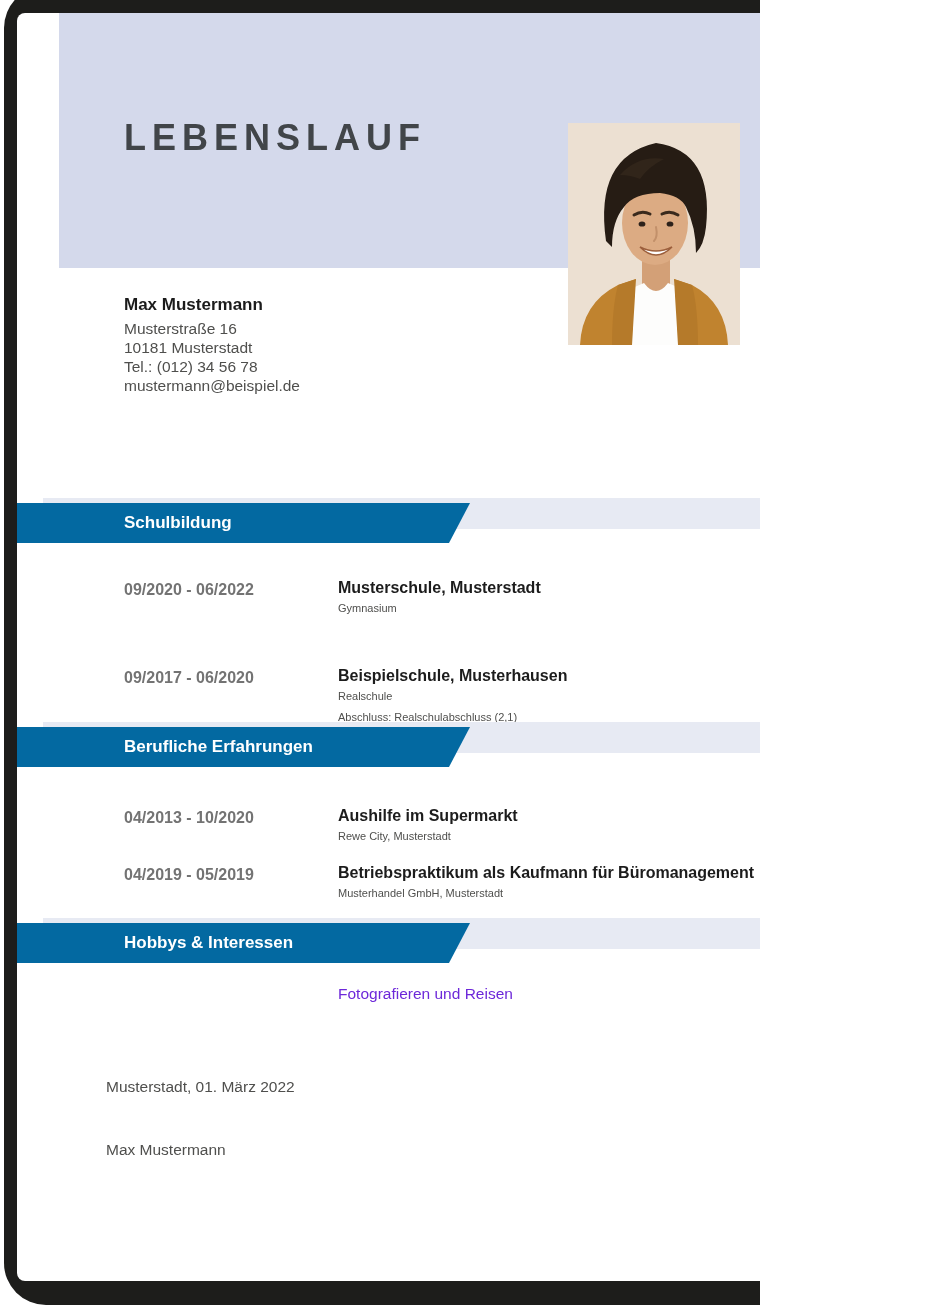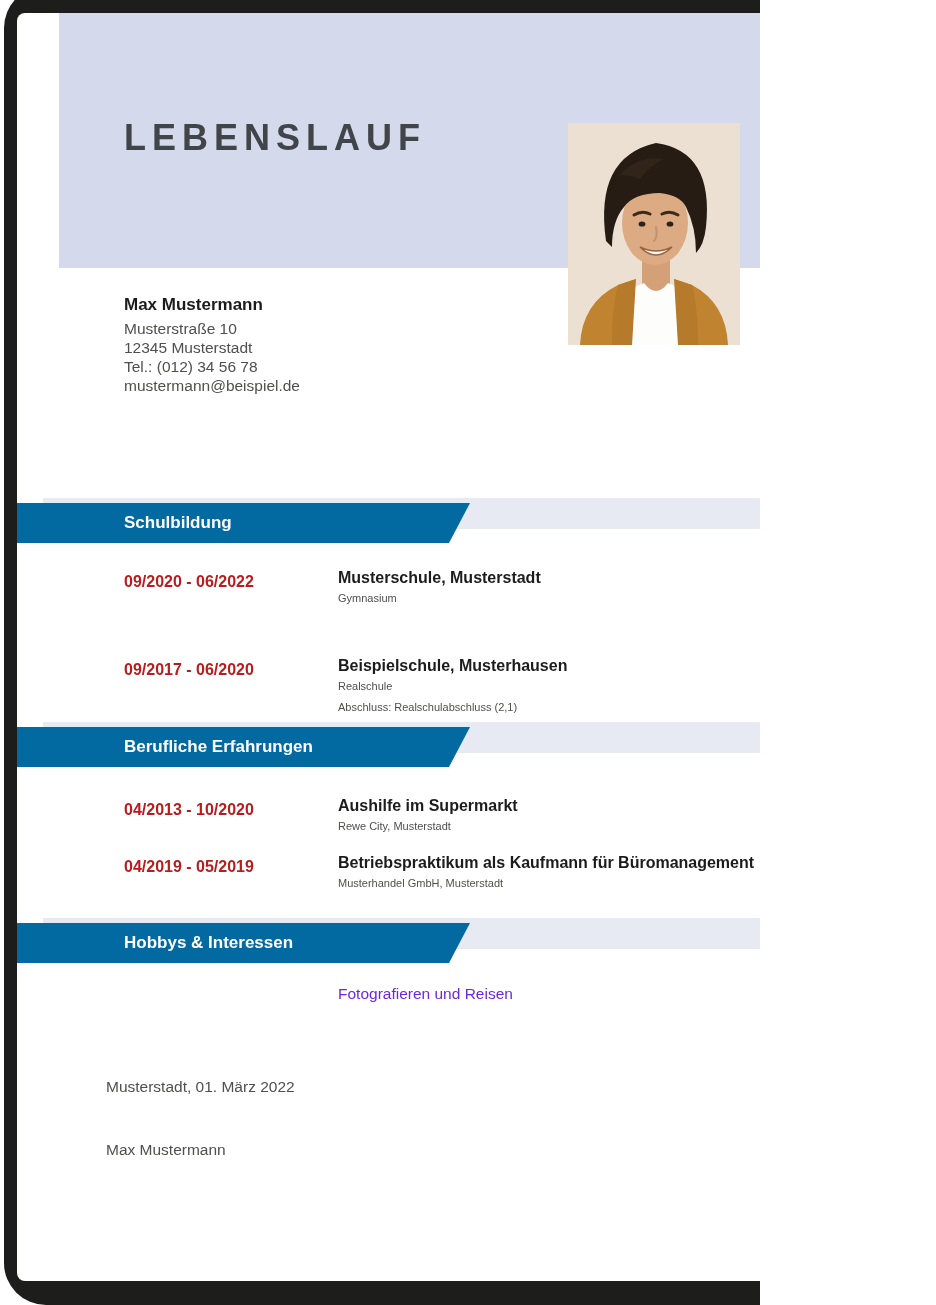--- a/index.html
+++ b/index.html
@@ -27,24 +27,24 @@
   
   .banner-shadow{position:absolute;left:26px;width:794px;height:31px;background:#e7eaf3;
                  clip-path:polygon(0 0,100% 0,calc(100% - 16px) 100%,0 100%);}
   .banner-bar{position:absolute;left:0;width:453px;height:40px;background:#0369a1;
               clip-path:polygon(0 0,100% 0,calc(100% - 21px) 100%,0 100%);}
   .banner-bar .banner-label{position:absolute;left:107px;top:0;line-height:40px;
               color:#ffffff;font-size:17px;font-weight:700;}
 
   
   .entry{position:absolute;left:0;width:100%;}
-  .entry .period{position:absolute;left:107px;top:4px;font-size:16px;font-weight:700;
-                 color:#b91c1c;line-height:21px;}
+  .entry .period{position:absolute;left:107px;top:12px;font-size:16px;font-weight:700;
+                 color:#737373;line-height:21px;}
   .entry .body{position:absolute;left:321px;top:0;width:440px;}
-  .entry .body .etitle{font-size:16px;font-weight:700;color:#1c1c1c;line-height:21px;}
+  .entry .body .etitle{font-size:16px;font-weight:700;color:#1c1c1c;line-height:21px;margin-top:10px;}
   .entry .body .eline{font-size:11px;color:#4f4f4d;line-height:21px;}
 
   .hobby-line{position:absolute;left:321px;font-size:15.5px;color:#6d28d9;line-height:21px;}
 
   
   .footer-text{position:absolute;left:89px;font-size:15.5px;color:#4f4f4d;line-height:20px;}
 </style>
 </head>
 <body>
 
@@ -81,22 +81,22 @@
         <ellipse cx="102" cy="101" rx="3.4" ry="2.6" fill="#2c211a"></ellipse>
 
         <path d="M88 104 Q90 114 86 118" stroke="#c2906a" stroke-width="2" fill="none" stroke-linecap="round"></path>
 
         <path d="M72 124 Q88 140 104 124 Q88 132 72 124 Z" fill="#ffffff" stroke="#9c5f3c" stroke-width="1.5"></path>
       </svg>
     </div>
 
     <div class="contact">
       <div class="name">Max Mustermann</div>
-      <div class="line">Musterstraße 10</div>
-      <div class="line">12345 Musterstadt</div>
+      <div class="line">Musterstraße 16</div>
+      <div class="line">10181 Musterstadt</div>
       <div class="line">Tel.: (012) 34 56 78</div>
       <div class="line">mustermann@beispiel.de</div>
     </div>
 
     <div class="banner-shadow" style="top:485px"></div>
     <div class="banner-bar" style="top:490px">
       <span class="banner-label">Schulbildung</span>
     </div>
 
     <div class="entry" style="top:554px">

